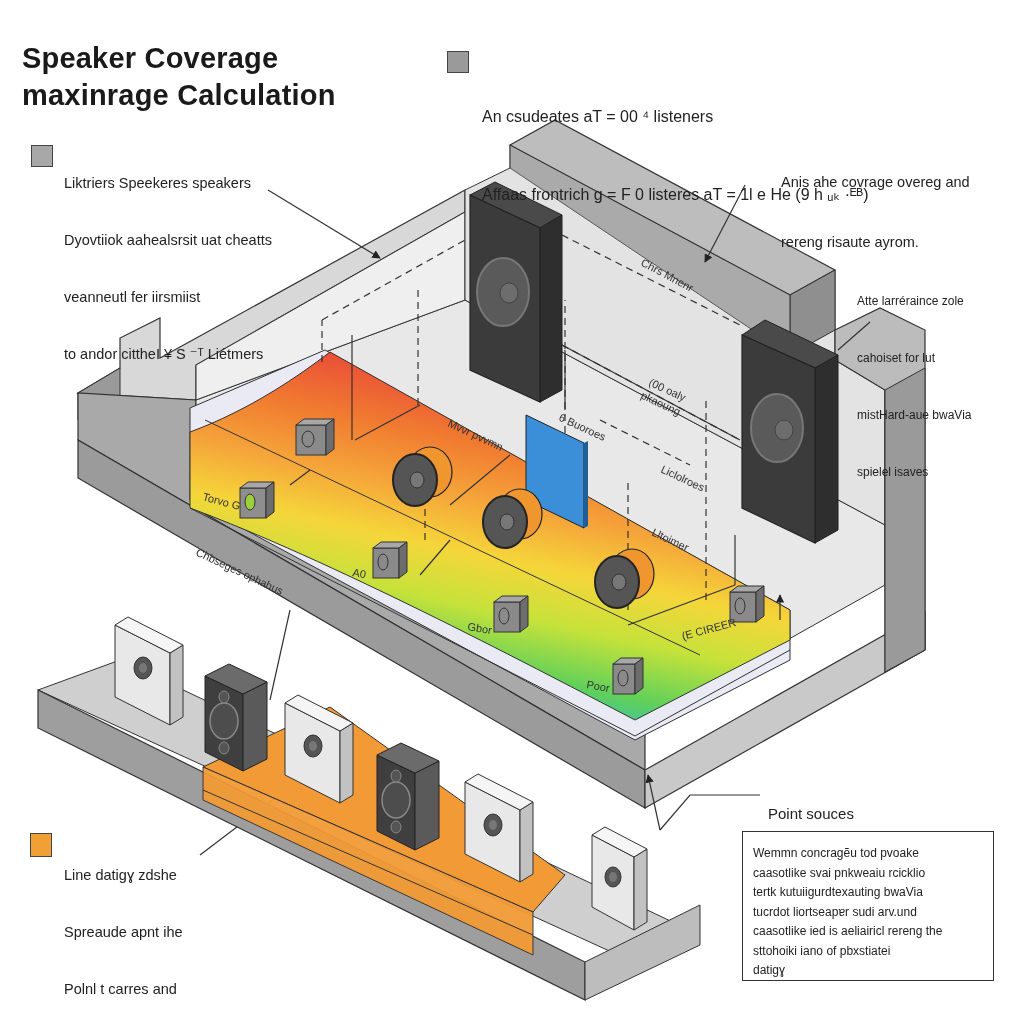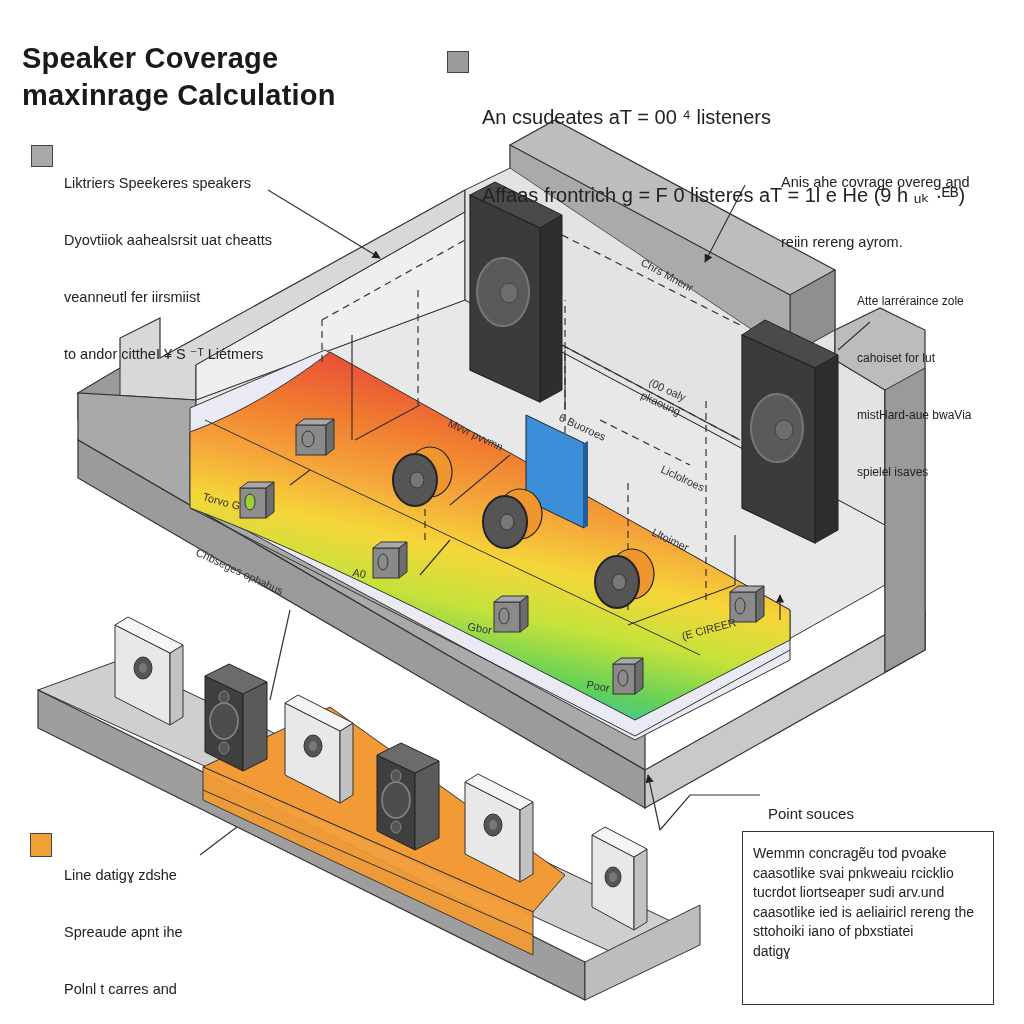--- a/index.html
+++ b/index.html
@@ -2,22 +2,22 @@
 <html><head>
 <meta charset="utf-8">
 <style>
   html, body { margin:0; padding:0; }
   body { width:1024px; height:1024px; background:#ffffff; position:relative; overflow:hidden;
          font-family:"Liberation Sans", "DejaVu Sans", sans-serif; color:#1c1c1c; }
   .title { position:absolute; left:22px; top:40px; font-family:Liberation Sans, sans-serif;
            font-weight:bold; font-size:29px; line-height:37px; color:#1a1a1a; letter-spacing:0.2px; }
   .legend-swatch { position:absolute; width:20px; height:20px; border:1.5px solid #444; box-sizing:border-box; }
   .note { position:absolute; font-size:14.5px; line-height:19px; color:#222; white-space:pre; }
-  .note-box { position:absolute; left:742px; top:831px; width:252px; height:174px; border:1.5px solid #333;
-              box-sizing:border-box; background:#fff; padding:12px 10px; font-size:14px; line-height:19.5px; color:#222; }
+  .note-box { position:absolute; left:742px; top:831px; width:252px; height:150px; border:1.5px solid #333;
+              box-sizing:border-box; background:#fff; padding:12px 10px; font-size:12px; line-height:19.5px; color:#222; }
   .note-box div { white-space:nowrap; }
   svg#scene { position:absolute; left:0; top:0; }
   .lbl { font-family:"Liberation Sans", sans-serif; font-size:11px; fill:#333; }
 </style>
 </head>
 <body>
 
 <svg id="scene" width="1024" height="1024" viewBox="0 0 1024 1024">
   <defs>
     <linearGradient id="heat" x1="0" y1="1" x2="0.35" y2="0">
@@ -247,36 +247,36 @@
     <text class="lbl" transform="translate(586,688) rotate(10)">Poor</text>
   </g>
 </svg>
 
 <div class="title">
   <div>Speaker Coverage</div>
   <div>maxinrage Calculation</div>
 </div>
 
 <div class="legend-swatch" style="left:447px; top:51px; width:22px; height:22px; background:#9a9a9a;"></div>
-<div class="note" style="left:482px; top:52px; font-size:20px; line-height:26px;">
+<div class="note" style="left:482px; top:52px; font-size:16px; line-height:26px;">
   <div>An csudeates aT = 00 ⁴ listeners</div>
   <div>Affaas frontrich g = F 0 listeres aT = 1l e He (9 h ᵤₖ ·ᴱᴮ)</div>
 </div>
 
 <div class="legend-swatch" style="left:31px; top:145px; width:22px; height:22px; background:#a8a8a8;"></div>
 <div class="note" style="left:64px; top:136px;">
   <div>Liktriers Speekeres speakers</div>
   <div>Dyovtiiok aahealsrsit uat cheatts</div>
   <div>veanneutl fer iirsmiist</div>
   <div>to andor cittheI ¥ S ⁻ᵀ Liétmers</div>
 </div>
 
 <div class="note" style="left:781px; top:132px; line-height:20px;">
   <div>Anis ahe covrage overeg and</div>
-  <div>reiin rereng ayrom.</div>
+  <div>rereng risaute ayrom.</div>
 </div>
 
 <div class="note" style="left:857px; top:254px; line-height:19px; font-size:12px;">
   <div>Atte larréraince zole</div>
   <div>cahoiset for lut</div>
   <div>mistHard-aue bwaVia</div>
   <div>spielel isaves</div>
 </div>
 
 <div class="legend-swatch" style="left:30px; top:833px; width:22px; height:24px; background:#f0a035;"></div>
@@ -289,17 +289,18 @@
 </div>
 
 <div class="note" style="left:768px; top:761px; font-size:15px; line-height:21px;">
   <div>Point souces</div>
   <div>Point sourcs</div>
 </div>
 
 <div class="note-box">
   <div>Wemmn concragẽu tod pvoake</div>
   <div>caasotlike svai pnkweaiu rcicklio</div>
+  <div>tertk kutuiigurdtexauting bwaVia</div>
   <div>tucrdot liortseapɐr sudi arv.und</div>
   <div>caasotlike ied is aeliairicl rereng the</div>
   <div>sttohoiki iano of pbxstiatei</div>
   <div>datigɣ</div>
 </div>
 
 </body></html>

